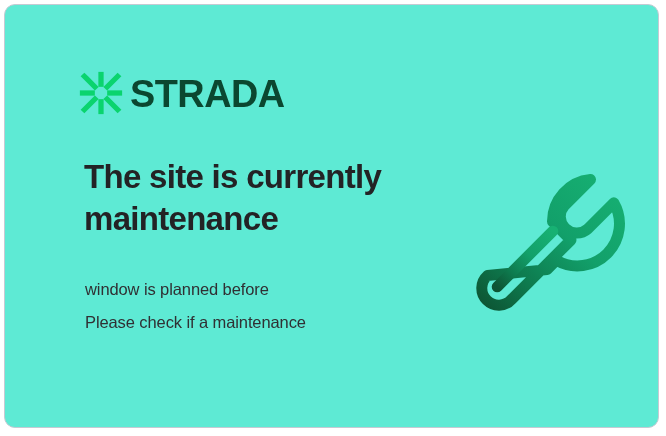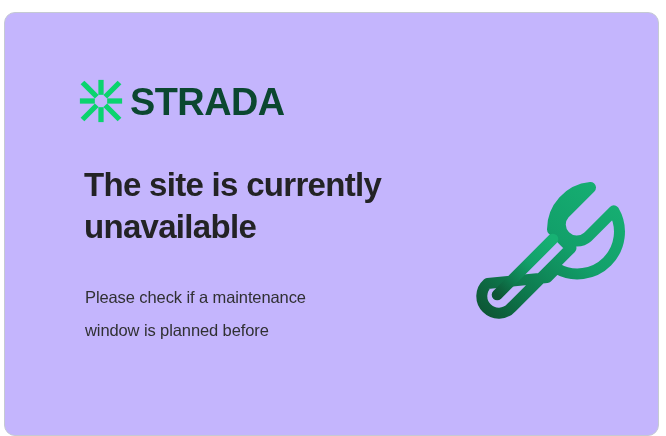--- a/index.html
+++ b/index.html
@@ -23,24 +23,23 @@
   }
 
   
   .card {
     position: absolute;
     left: 4px;
     top: 4px;
     width: 655px;
     height: 424px;
     box-sizing: border-box;
-    background: #c4b5fd;
+    background: #5eead4;
     border: 1px solid #c5cad3;
     border-radius: 11px;
-    margin-top: 8px;
   }
 
   
   .brand {
     position: absolute;
     left: 74px;
     top: 66px;
     display: flex;
     align-items: center;
     gap: 7px;
@@ -133,25 +132,25 @@
 
             <polygon points="36.1,55.4 44.6,63.9 12.2,96.3 3.7,87.8"></polygon>
 
             <polygon points="63.9,55.4 96.3,87.8 87.8,96.3 55.4,63.9"></polygon>
           </g>
         </svg>
       </span>
       <span class="brand-word">STRADA</span>
     </div>
 
-    <h1 class="headline">The site is currently unavailable</h1>
+    <h1 class="headline">The site is currently maintenance</h1>
 
     <p class="body-copy">
+      <span>window is planned before</span>
       <span>Please check if a maintenance</span>
-      <span>window is planned before</span>
     </p>
 
     <div class="wrench">
       <svg viewBox="0 0 168 164" xmlns="http://www.w3.org/2000/svg" aria-hidden="true">
         <defs>
           <linearGradient id="wrenchGrad" x1="1" y1="0" x2="0" y2="1">
             <stop offset="0%" stop-color="#17b173"></stop>
             <stop offset="42%" stop-color="#12a06a"></stop>
             <stop offset="75%" stop-color="#0e7a4e"></stop>
             <stop offset="100%" stop-color="#0d5534"></stop>

